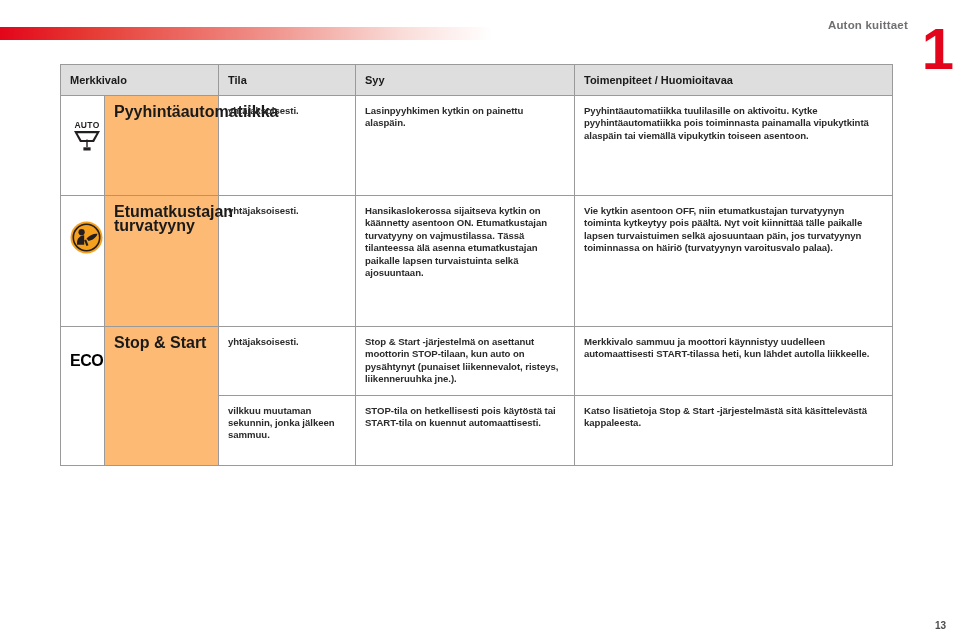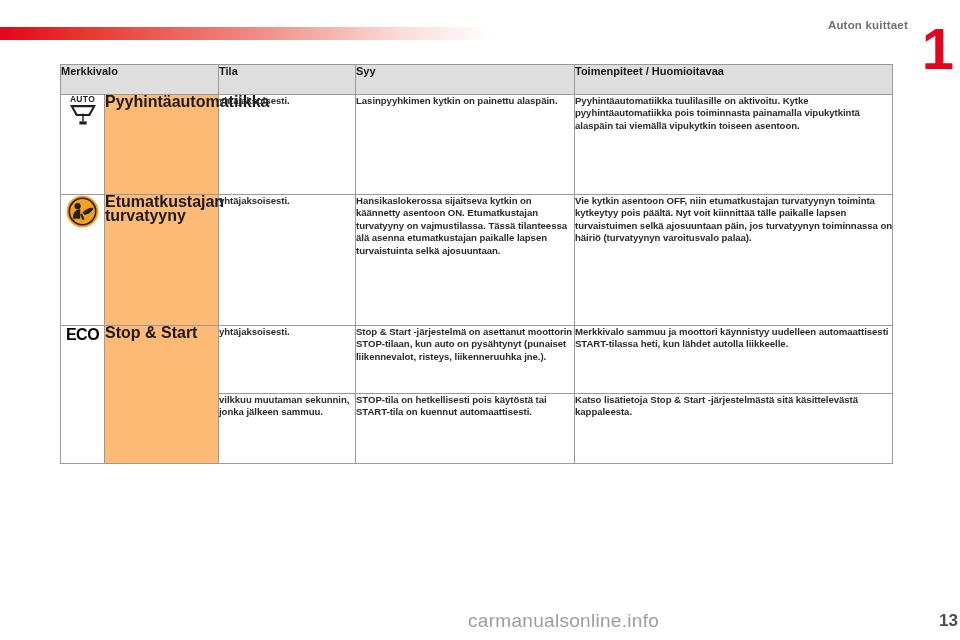--- a/index.html
+++ b/index.html
@@ -69,21 +69,21 @@
   }
   table.main {
     border-collapse: collapse;
     width: 832px;
     table-layout: fixed;
     border: 1px solid #9a9a9a;
   }
   table.main th, table.main td {
     border: 1px solid #9a9a9a;
     vertical-align: top;
-    padding: 0;
+    padding: 9px;
   }
   thead th {
     background: #dedede;
     height: 30px;
     font-size: 11px;
     font-weight: bold;
     color: #1a1a1a;
     text-align: left;
     padding: 7px 0 7px 9px;
   }
@@ -114,21 +114,21 @@
     font-size: 9.6px;
     font-weight: bold;
     color: #2b2b2b;
     line-height: 12.4px;
     padding: 7px 8px 7px 8px;
     letter-spacing: -0.05px;
     margin-left: 48px;
   }
 
   
-  .ico { display: inline-block; }
+  .ico { display: inline-block; margin-top: 16px; }
 
   .ico-wiper { width: 34px; height: 32px; position: relative; }
   .ico-wiper .auto-txt {
     position: absolute; top: 0; left: 0; width: 34px;
     font-size: 8.5px; font-weight: bold; color: #231f20;
     letter-spacing: .3px; text-align: center; line-height: 9px;
   }
   .ico-wiper svg { position: absolute; top: 9px; left: 3px; }
 
   .ico-airbag { width: 33px; height: 33px; }
@@ -147,23 +147,23 @@
     position: absolute;
     left: 468px;
     bottom: 8px;
     font-size: 19px;
     color: #9d9d9d;
     letter-spacing: .3px;
     font-family: "Liberation Sans", sans-serif;
   }
   .footer-pageno {
     position: absolute;
-    right: 2px;
+    right: 14px;
     bottom: 9px;
-    font-size: 17px;
+    font-size: 10px;
     font-weight: bold;
     color: #4d4d4d;
   }
 </style>
 </head>
 <body>
 
 <div id="page">
 
   <div class="top-bar"></div>
@@ -243,17 +243,16 @@
         <tr style="height:70px">
           <td class="body-cell">vilkkuu muutaman sekunnin, jonka jälkeen sammuu.</td>
           <td class="body-cell">STOP-tila on hetkellisesti pois käytöstä tai START-tila on kuennut automaattisesti.</td>
           <td class="body-cell">Katso lisätietoja Stop &amp; Start -järjestelmästä sitä käsittelevästä kappaleesta.</td>
         </tr>
 
       </tbody>
     </table>
   </div>
 
-  <div class="footer-wm">carmanualsonline.info</div>
 
   <div class="footer-pageno">13</div>
 
 </div>
 
 </body></html>

